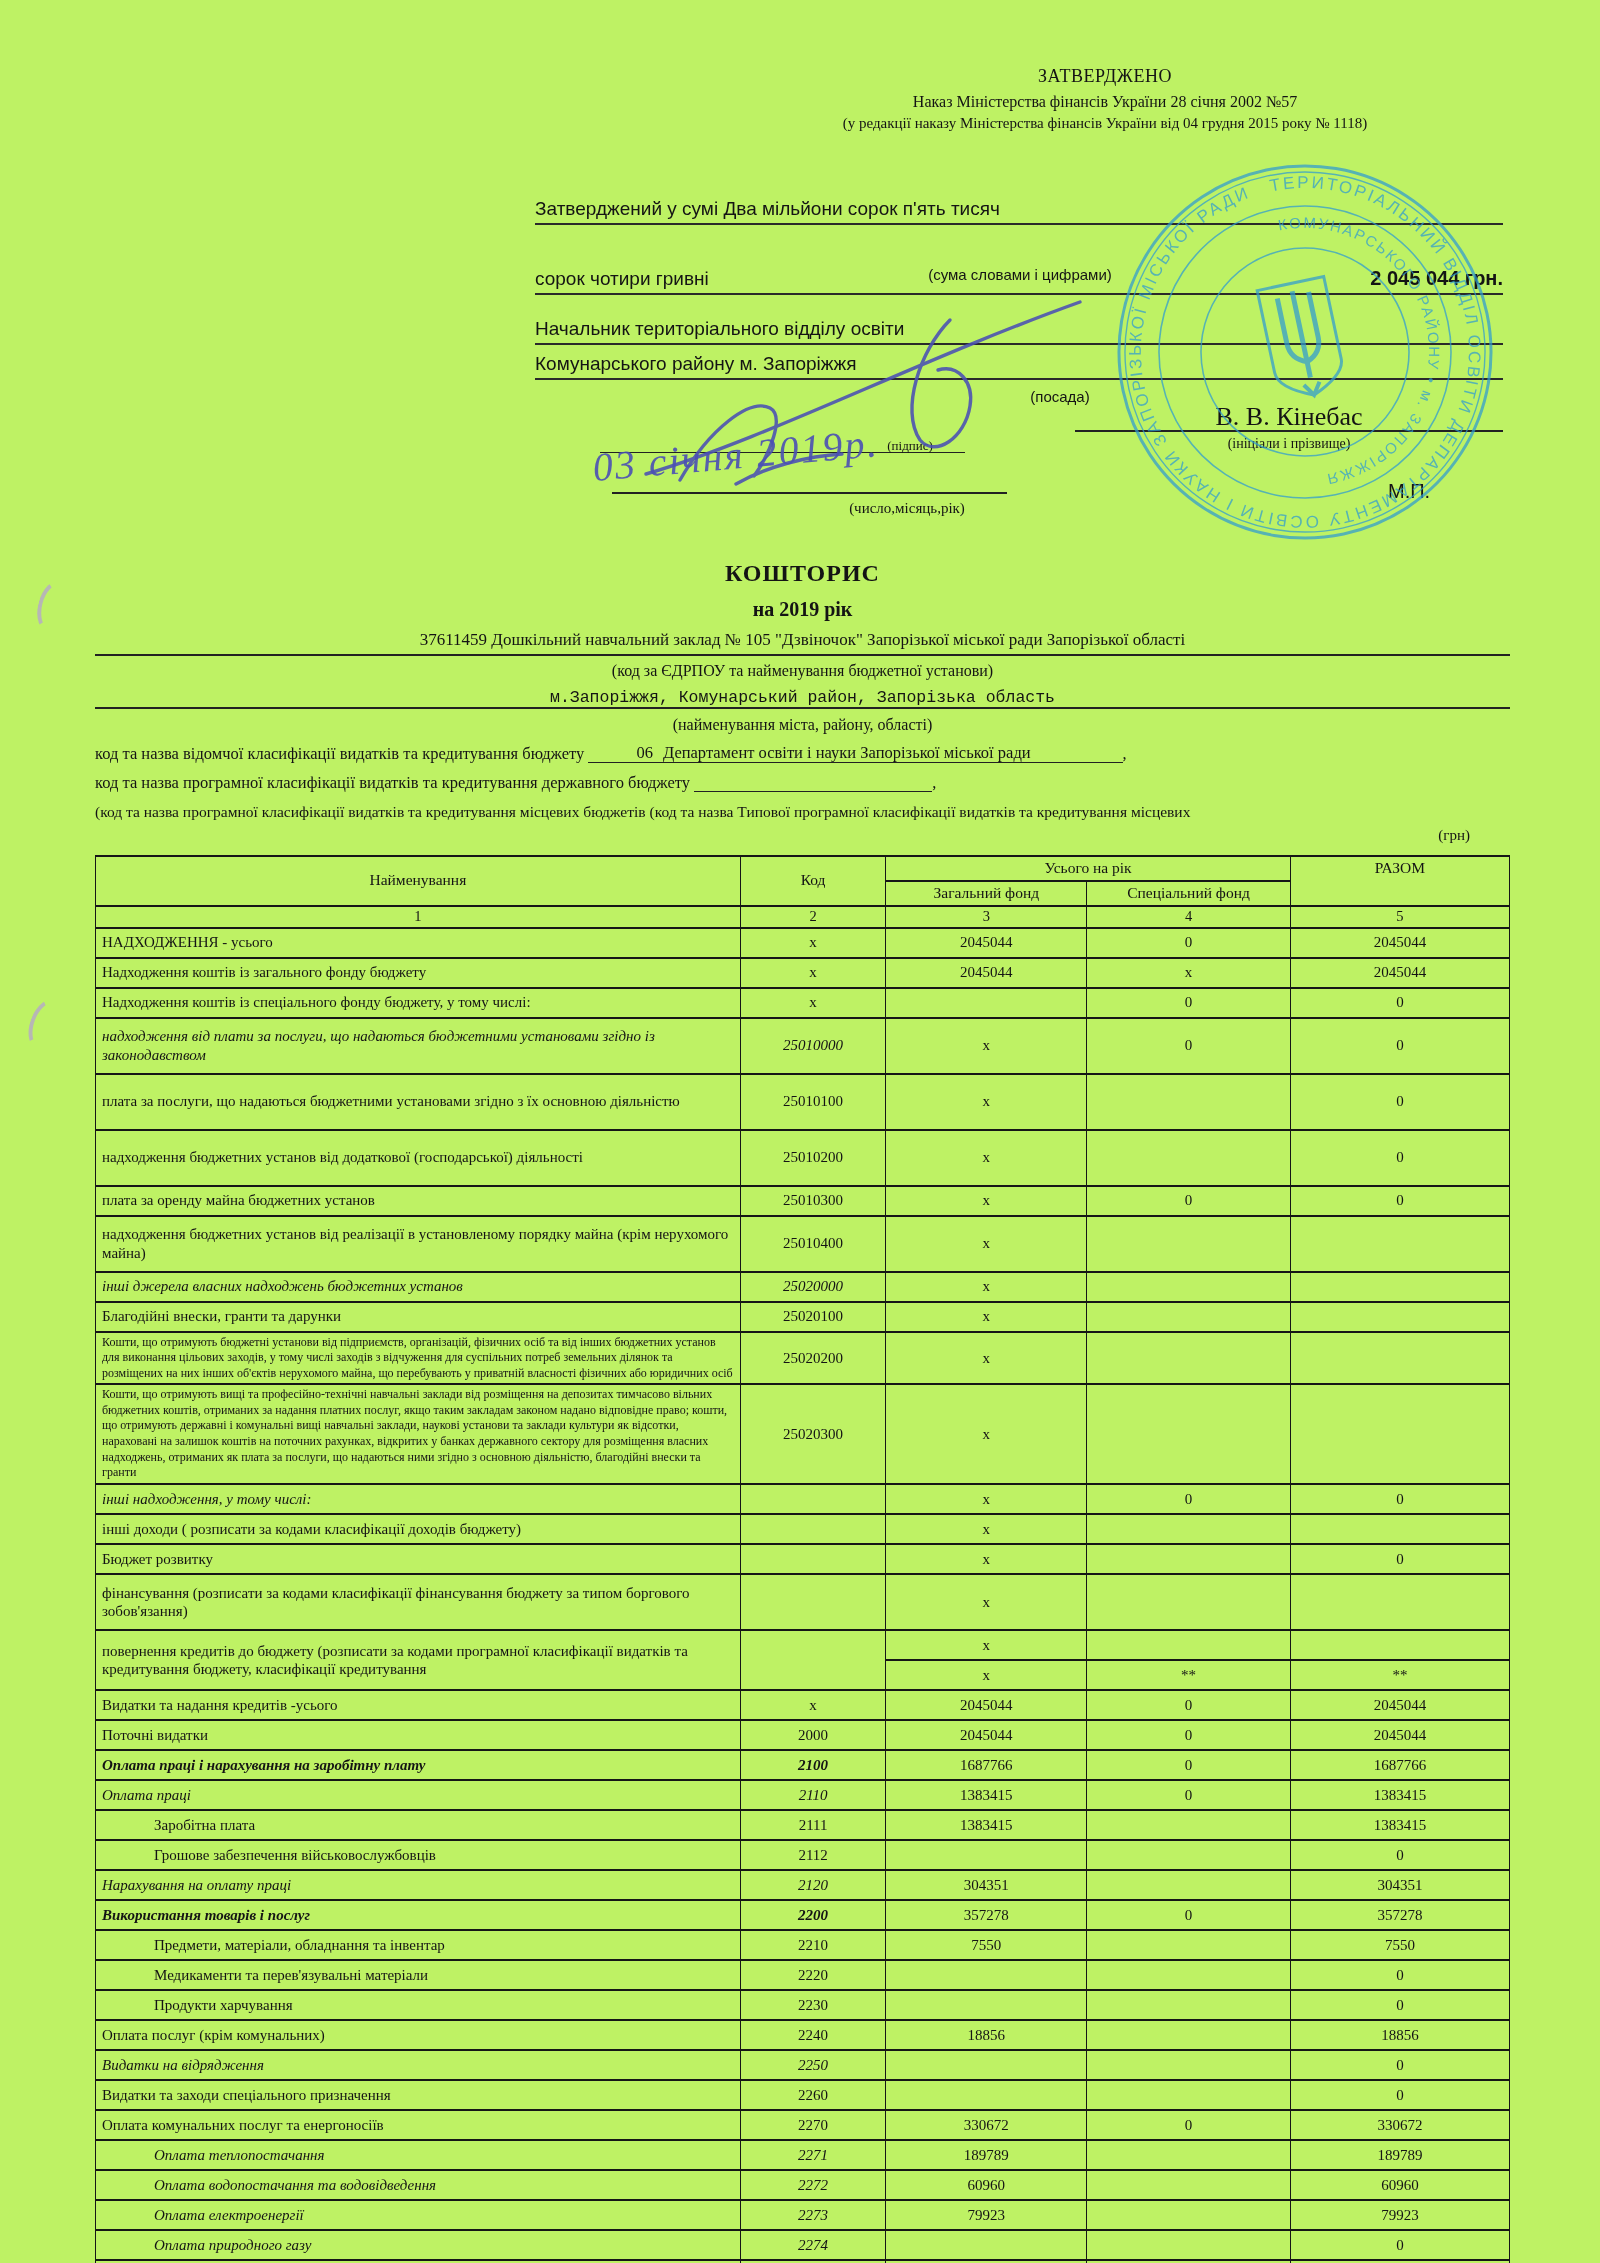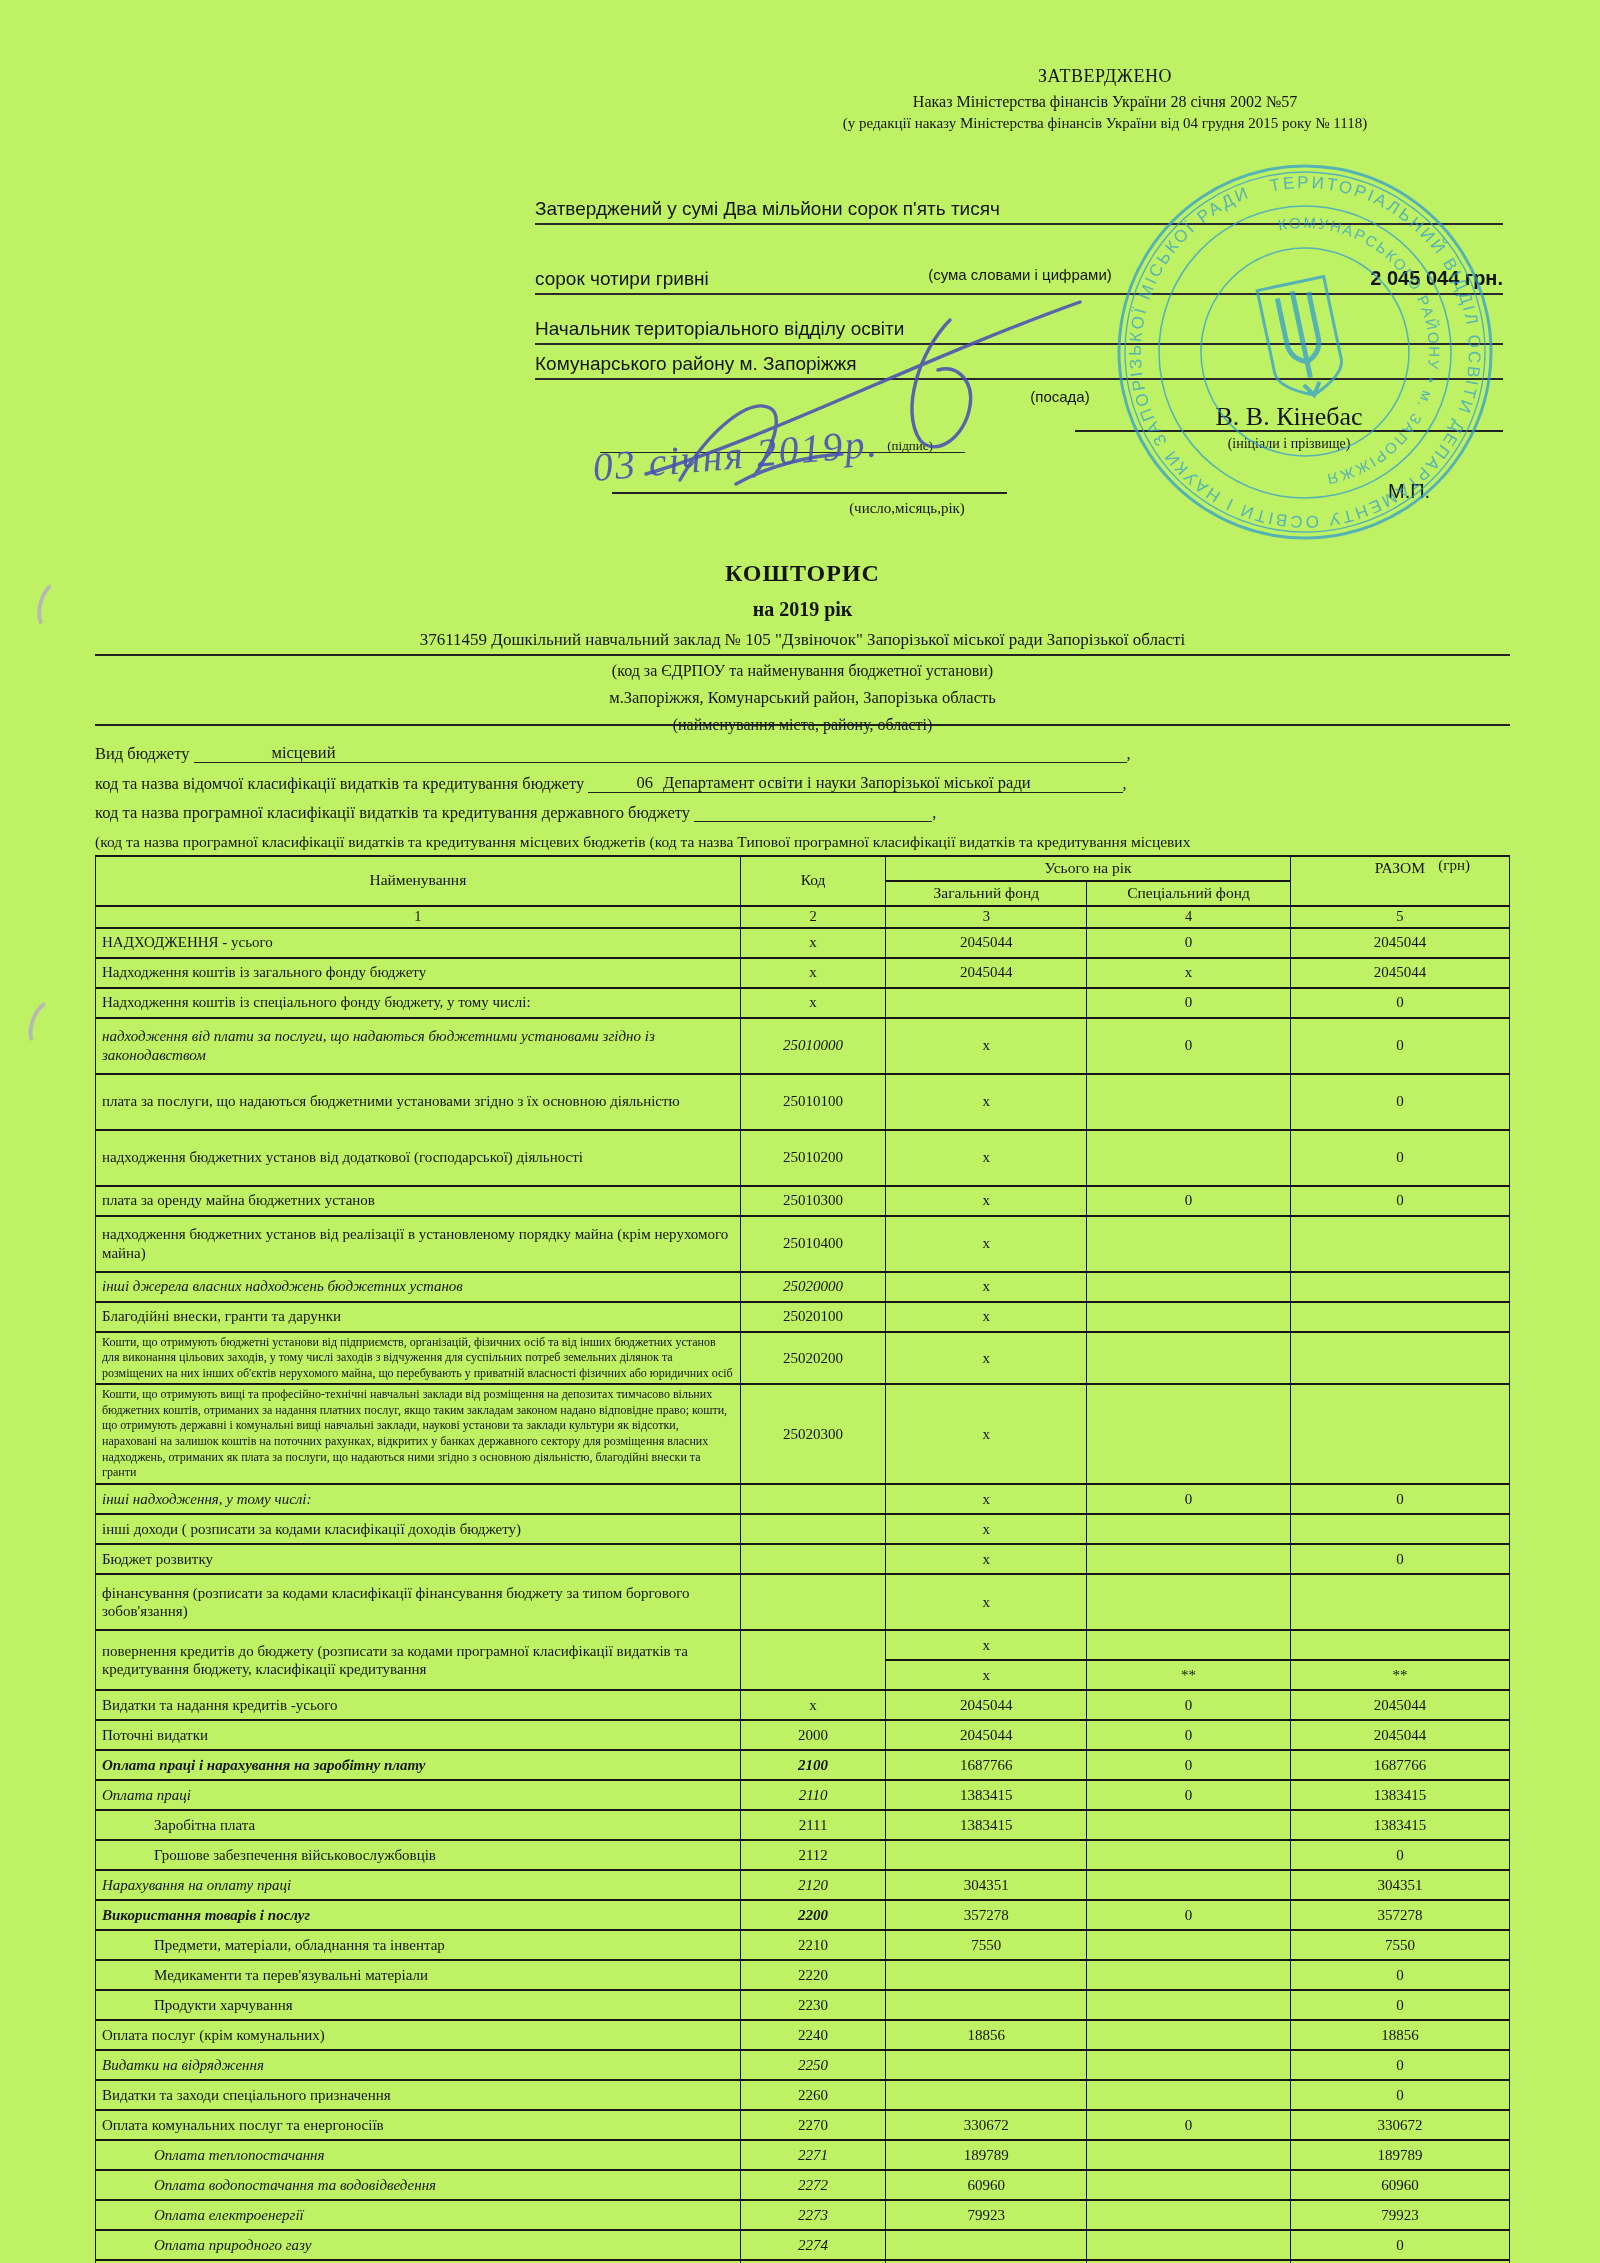--- a/index.html
+++ b/index.html
@@ -35,21 +35,21 @@
   .mp{left:1388px;top:480px;font-size:20px;}
 
   .handdate{left:592px;top:424px;width:460px;font-size:40px;font-style:italic;
             color:#4b50b4;transform:rotate(-5deg);letter-spacing:2px;opacity:.9;}
 
   
   .doctitle{left:95px;top:560px;width:1415px;text-align:center;font-size:24px;font-weight:bold;letter-spacing:1px;}
   .docsub{left:95px;top:598px;width:1415px;text-align:center;font-size:20px;font-weight:bold;}
   .instline{left:95px;top:630px;width:1415px;text-align:center;font-size:17px;padding-bottom:4px;border-bottom:2.5px solid #222;}
   .instcap{left:95px;top:662px;width:1415px;text-align:center;font-size:16px;}
-  .locline{left:95px;top:688px;width:1415px;text-align:center;font-size:16.5px;padding-bottom:16px;border-bottom:2.5px solid #222;}
+  .locline{left:95px;top:688px;width:1415px;text-align:center;font-size:16.5px;padding-bottom:0;border-bottom:2.5px solid #222;font-family:Liberation Mono, monospace;}
   .loccap{left:95px;top:716px;width:1415px;text-align:center;font-size:16px;}
 
   
   .meta{left:95px;top:744px;width:1415px;font-size:16.5px;line-height:1.1;}
   .meta .row{margin-bottom:11px;white-space:nowrap;}
   .meta .ul{display:inline-block;border-bottom:1.5px solid #222;vertical-align:bottom;}
   .meta .small{font-size:15.5px;}
   .grnnote{text-align:right;padding-right:40px;font-size:15px;margin-top:-4px;}
 
   
@@ -148,24 +148,20 @@
   </svg>
 
   <div class="abs doctitle">КОШТОРИС</div>
   <div class="abs docsub">на 2019 рік</div>
   <div class="abs instline">37611459 Дошкільний навчальний заклад № 105 "Дзвіночок" Запорізької міської ради Запорізької області</div>
   <div class="abs instcap">(код за ЄДРПОУ та найменування бюджетної установи)</div>
   <div class="abs locline">м.Запоріжжя, Комунарський район, Запорізька область</div>
   <div class="abs loccap">(найменування міста, району, області)</div>
 
   <div class="abs meta">
-    <div class="row">
-      <span>Вид бюджету</span>
-      <span class="ul" style="width:855px;padding-left:78px;">місцевий</span><span>,</span>
-    </div>
     <div class="row">
       <span>код та назва відомчої класифікації видатків та кредитування бюджету</span>
       <span class="ul" style="padding:0 10px 0 48px;">06</span><span class="ul" style="padding-right:92px;">Департамент освіти і науки Запорізької міської ради</span><span>,</span>
     </div>
     <div class="row">
       <span>код та назва програмної класифікації видатків та кредитування державного бюджету</span>
       <span class="ul" style="width:238px;"></span><span>,</span>
     </div>
     <div class="row small">(код та назва програмної класифікації видатків та кредитування місцевих бюджетів (код та назва Типової програмної класифікації видатків та кредитування місцевих</div>
     <div class="grnnote">(грн)</div>

